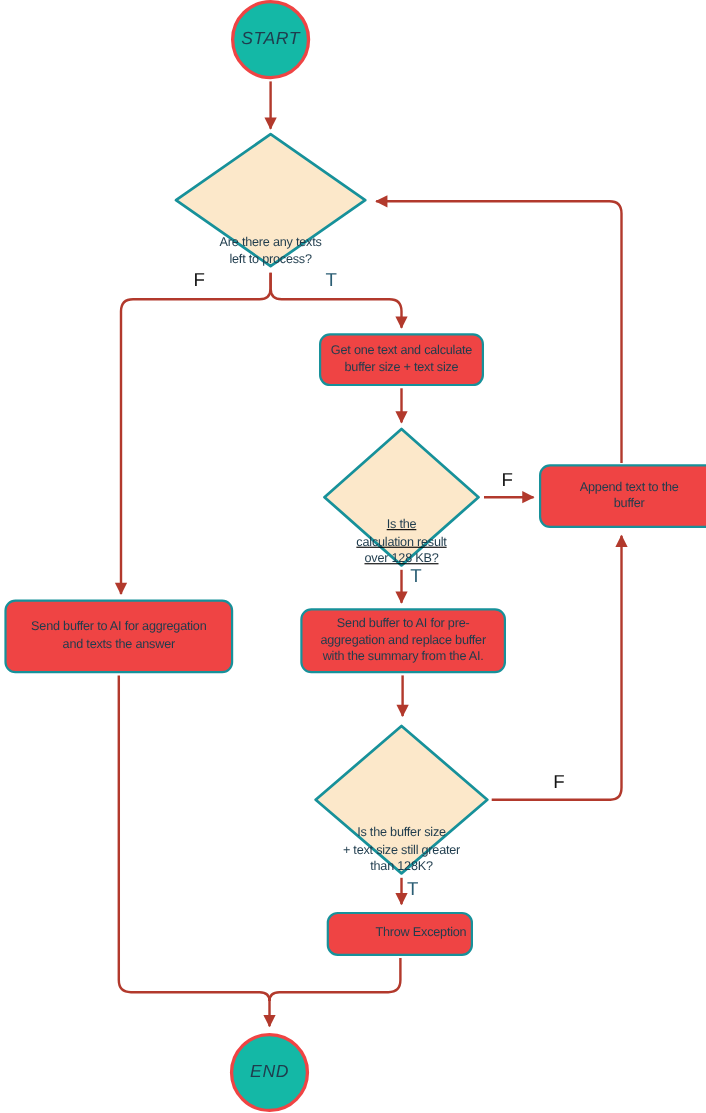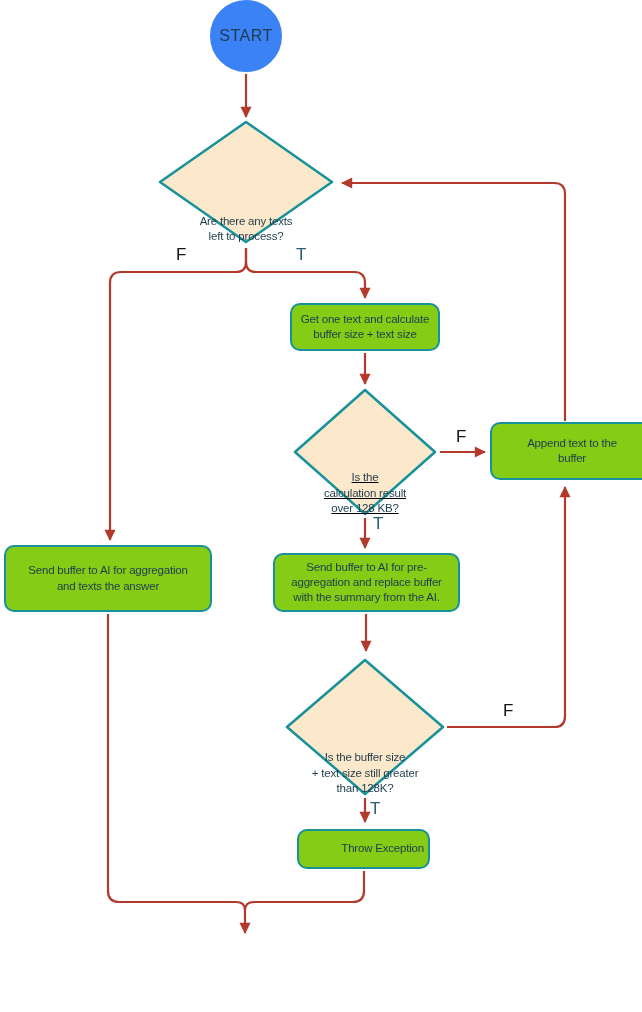--- a/index.html
+++ b/index.html
@@ -14,29 +14,30 @@
   .node { position:absolute; z-index:2; display:flex; align-items:center; justify-content:center; text-align:center; box-sizing:border-box; }
   .node-text {
     position:relative; z-index:3;
     white-space:pre-line;
     color:#1f3c4d;
     font-size:11.5px;
     line-height:1.32;
     letter-spacing:-0.2px;
   }
   .terminal {
-    border:3px solid #3b82f6;
+    border:3px solid #ef4444;
     border-radius:50%;
-    background:#3b82f6;
+    background:#14b8a6;
+    font-style:italic;
   }
   .terminal .node-text { font-size:16px; letter-spacing:0.5px; }
   .process {
     border:2.5px solid #17919a;
     border-radius:10px;
-    background:#84cc16;
+    background:#ef4444;
     padding:2px 4px;
   }
   .diamond { background:transparent;align-items:flex-end; }
   .diamond svg { position:absolute; left:0; top:0; z-index:2; }
   .diamond polygon { fill:#fce8ca; stroke:#17919a; stroke-width:2.5; stroke-linejoin:round; }
   .edge-label {
     position:absolute; z-index:3;
     font-size:17px;
     line-height:1;
   }
@@ -119,20 +120,23 @@
 
   <div class="node process" style="left:4px; top:545px; width:208px; height:67px;">
     <div class="node-text">Send buffer to AI for aggregation
 and texts the answer</div>
   </div>
 
   <div class="node process" style="left:297px; top:829px; width:133px; height:40px;justify-content:flex-end;">
     <div class="node-text">Throw Exception</div>
   </div>
 
+  <div class="node terminal" style="left:209px; top:939px; width:72px; height:72px;">
+    <div class="node-text">END</div>
+  </div>
 
   <div class="edge-label false" style="left:176px; top:246px;">F</div>
   <div class="edge-label true" style="left:296px; top:246px;">T</div>
   <div class="edge-label false" style="left:456px; top:428px;">F</div>
   <div class="edge-label true" style="left:373px; top:515px;">T</div>
   <div class="edge-label false" style="left:503px; top:702px;">F</div>
   <div class="edge-label true" style="left:370px; top:800px;">T</div>
 
 </div>
 

